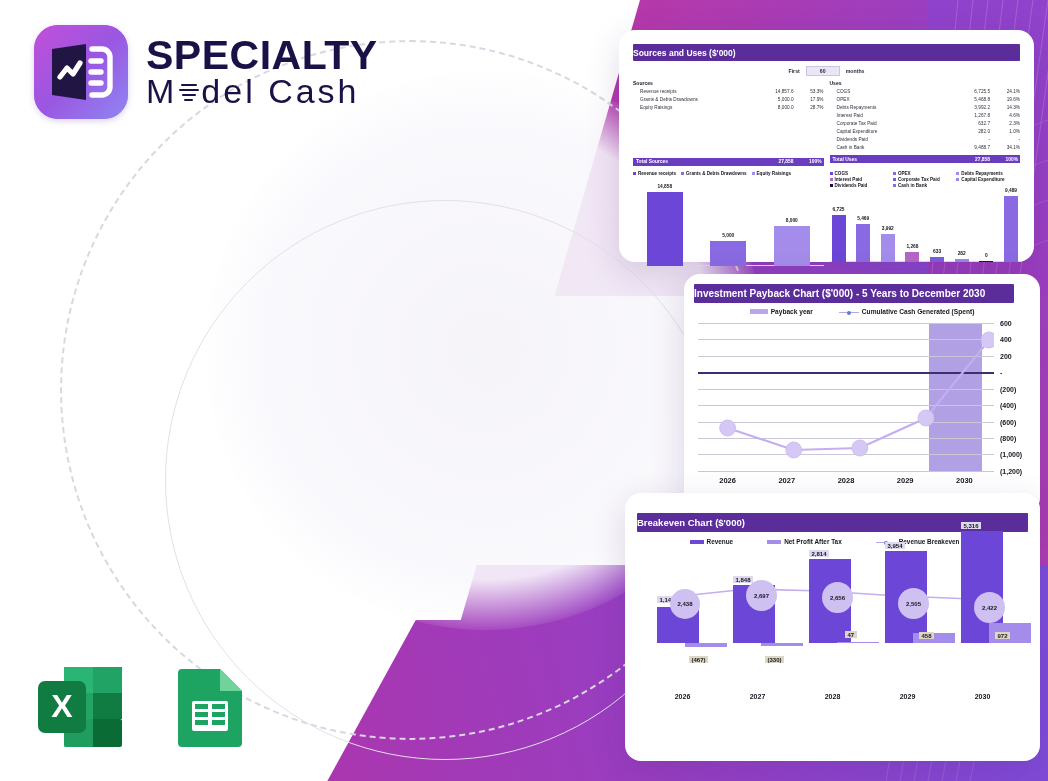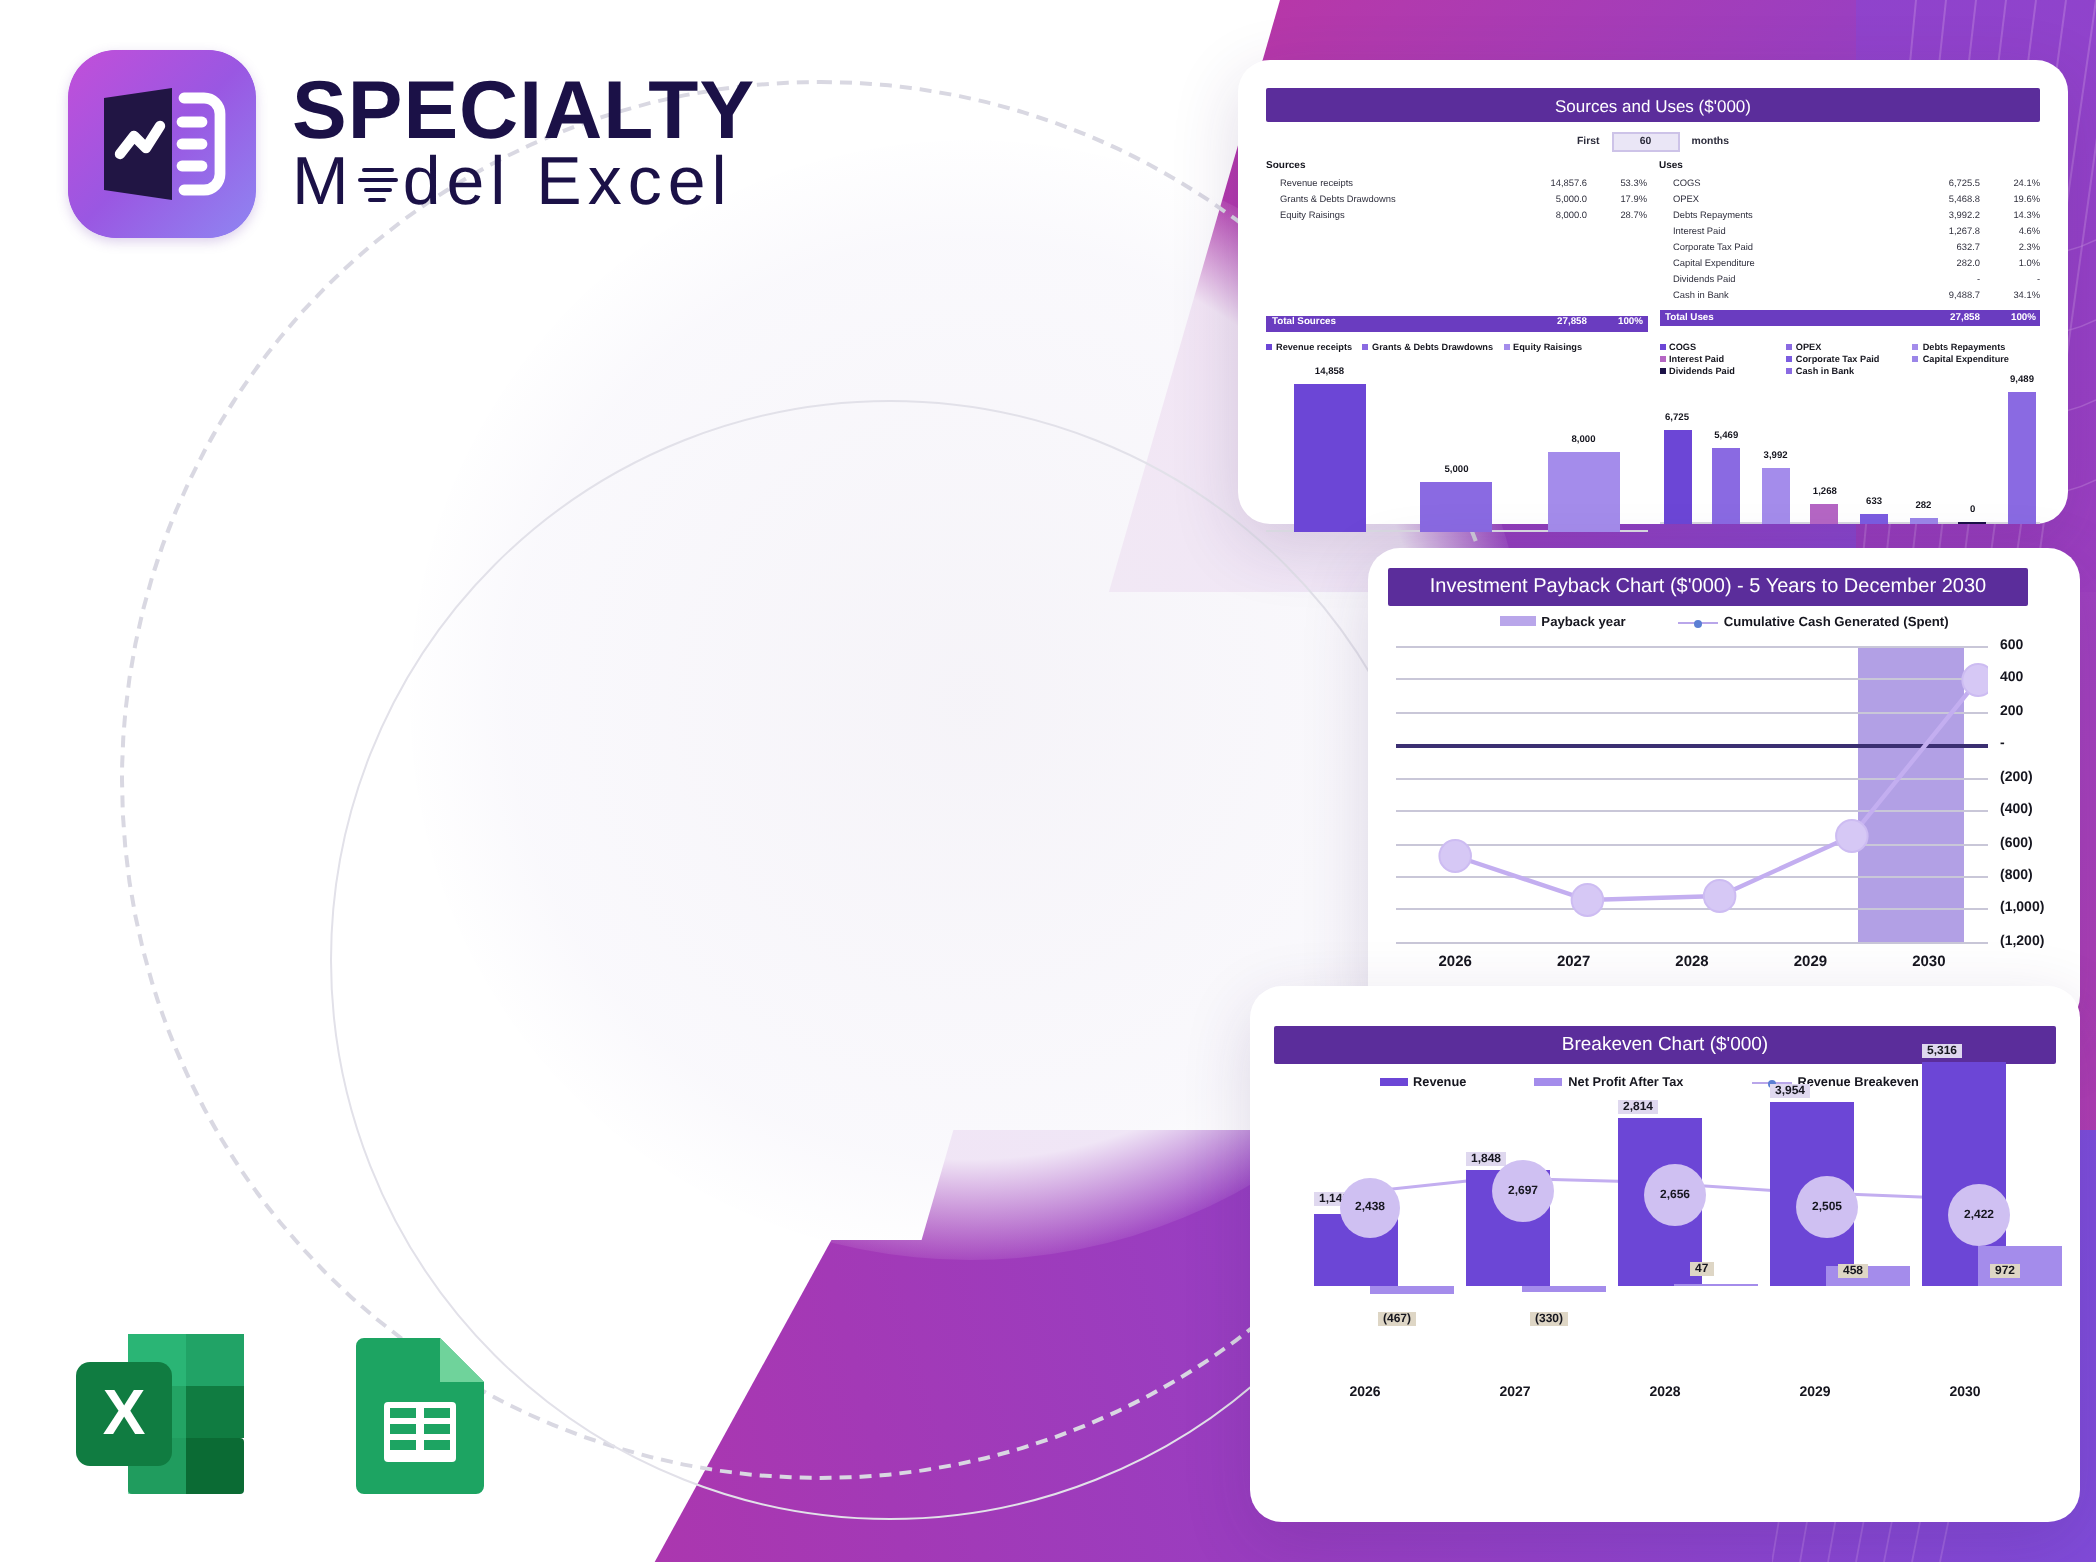--- a/index.html
+++ b/index.html
@@ -81,21 +81,21 @@
   
   .card{
     position:absolute; background:#fff; border-radius:16px;
     box-shadow:0 10px 34px rgba(60,30,100,.16);
   }
   #card-sources{ left:619px; top:30px; width:415px; height:232px; padding:10px 8px 6px 8px;}
   #card-payback{ left:684px; top:274px; width:356px; height:240px; padding:8px 6px;}
   #card-breakeven{ left:625px; top:493px; width:415px; height:268px; padding:10px 8px;}
 
   .card-title{
-    background:#5b2d9b; color:#fff; text-align:center; font-weight:normal;
+    background:#5b2d9b; color:#fff; font-weight:bold;
     border-radius:1px;
   }
   #card-sources .card-title{ font-size:8.5px; padding:3.5px 0; margin:4px 6px 0 6px;}
   #card-payback .card-title{ font-size:10px; padding:4px 0; margin:2px 20px 0 4px;}
   #card-breakeven .card-title{ font-size:9.5px; padding:4px 0; margin:10px 4px 0 4px;}
 
   
   .su-first{ display:flex; justify-content:center; align-items:center; gap:6px; font-size:5.2px;
     font-weight:bold; color:#2b2b3a; margin-top:5px;}
   .su-box{ background:#eae6f6; border:.4px solid #cdc3e8; width:34px; text-align:center; font-size:5.2px; padding:1px 0;}
@@ -239,21 +239,21 @@
     <div class="logo-words">
       <div class="logo-l1">SPECIALTY</div>
       <div class="logo-l2">
         <span>M</span>
         <span class="oglyph">
           <i style="top:5px;width:16px;left:3px;"></i>
           <i style="top:10px;width:20px;left:1px;"></i>
           <i style="top:15px;width:14px;left:4px;"></i>
           <i style="top:20px;width:9px;left:6px;"></i>
         </span>
-        <span>del Excel</span>
+        <span>del Cash</span>
       </div>
     </div>
   </div>
 
 
   <div class="appicons">
     <div>
       <svg width="92" height="86" viewBox="0 0 92 86">
         <rect x="30" y="2" width="58" height="26" fill="#21a366"></rect>
         <rect x="30" y="28" width="58" height="26" fill="#107c41"></rect>

